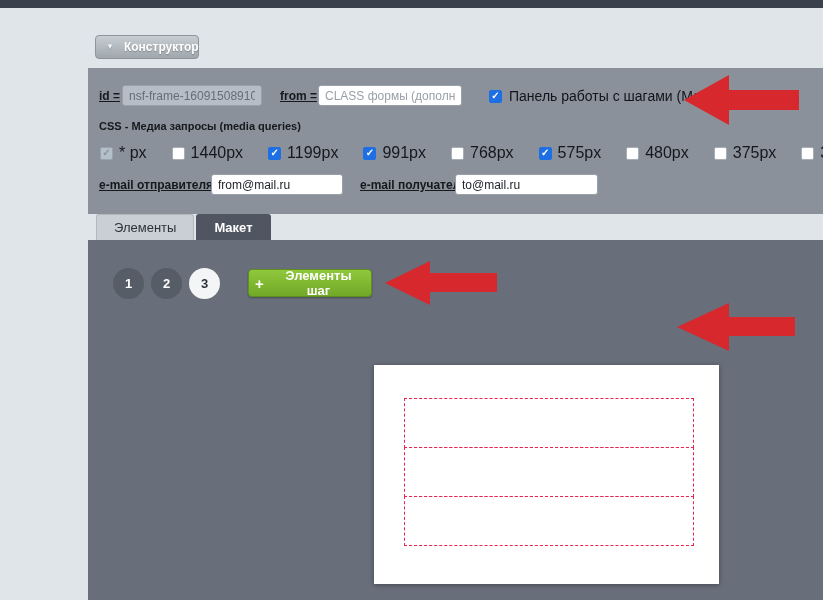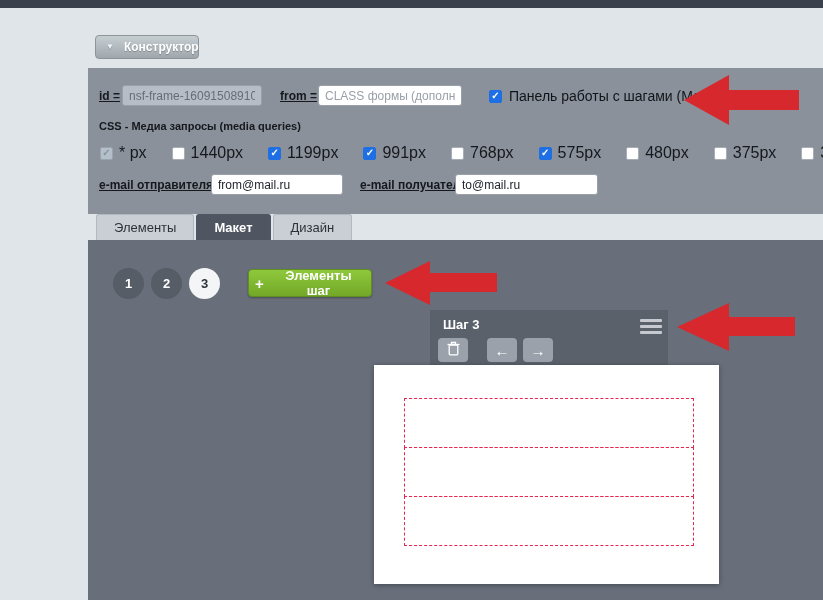--- a/index.html
+++ b/index.html
@@ -165,60 +165,34 @@
 
     <span class="p-label email-from-label">e-mail отправителя:</span>
     <input class="p-input input-white input-email-from" value="from@mail.ru" style="">
     <span class="p-label email-to-label">e-mail получателя:</span>
     <input class="p-input input-white input-email-to" value="to@mail.ru" style="">
   </div>
 
   <div class="tabs">
       <div class="tab">Элементы</div>
       <div class="tab active">Макет</div>
-      <div class="tab">Дизайн</div>
     </div>
 
   <div class="workarea">
     <div class="step-circles">
         <div class="circle">1</div>
         <div class="circle">2</div>
         <div class="circle active">3</div>
       </div>
 
     <button class="add-step">
       <span class="plus">+</span>
       <span>Элементы шаг</span>
     </button>
 
-    <div class="step-panel">
-      <div class="step-title">Шаг 3</div>
-      <div class="hamburger">
-        <div></div>
-          <div></div>
-          <div></div>
-      </div>
-      <button class="sp-btn btn-trash">
-        <span>
-          <svg width="13" height="15" viewBox="0 0 13 15">
-              <g fill="none" stroke="#ffffff" stroke-width="1.3">
-            <rect x="2.2" y="4" width="8.6" height="9.8" rx="1"></rect>
-            <path d="M0.5 3.5 h12"></path>
-            <path d="M4.5 3.3 v-1.8 h4 v1.8"></path>
-          </g>
-            </svg>
-        </span>
-      </button>
-      <button class="sp-btn btn-back">
-          <span>←</span>
-        </button>
-      <button class="sp-btn btn-fwd">
-          <span>→</span>
-        </button>
-    </div>
 
     <div class="canvas">
       <div class="drows">
         <div class="drow"></div>
         <div class="drow"></div>
         <div class="drow"></div>
       </div>
     </div>
   </div>
 

